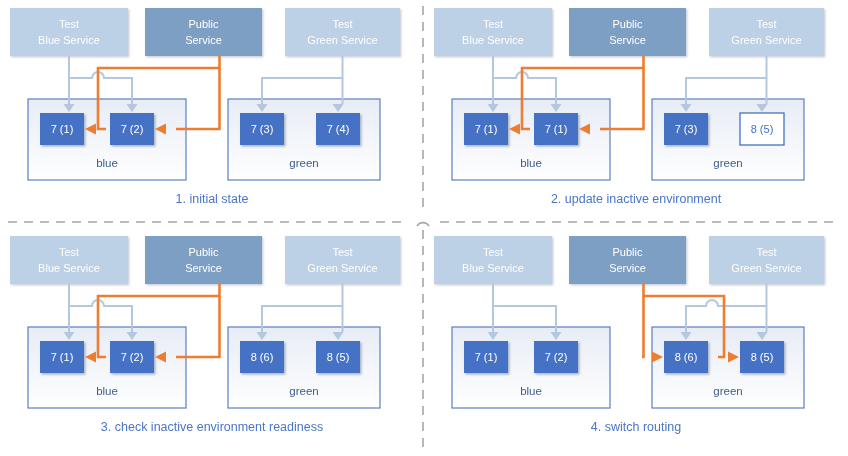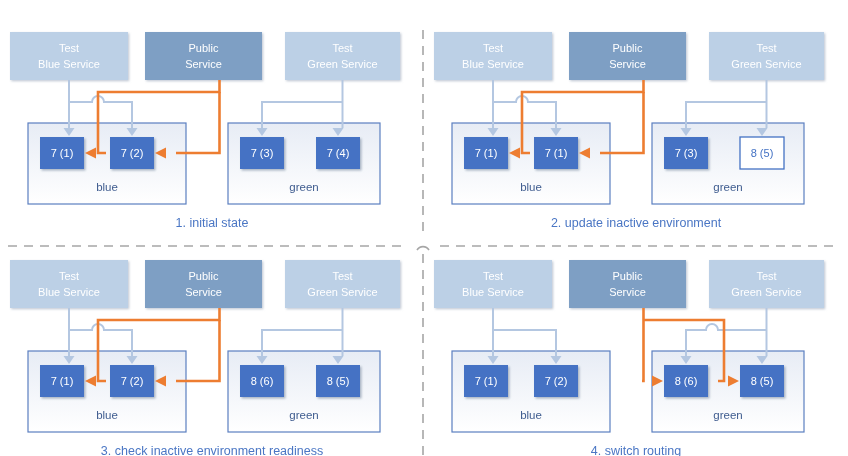--- a/index.html
+++ b/index.html
@@ -1,18 +1,18 @@
 <!DOCTYPE html>
 <html><head>
 <meta charset="utf-8">
 <style>
   html,body{margin:0;padding:0;background:#ffffff;}
   body{width:848px;height:456px;overflow:hidden;
        font-family:"Liberation Sans","DejaVu Sans",sans-serif;}
-  #stage{position:relative;width:848px;height:358px;margin-top:24px;}
+  #stage{position:relative;width:848px;height:358px;}
   svg{display:block;}
   .svc-label{fill:#ffffff;font-size:11px;font-family:"Liberation Sans",sans-serif;}
   .pod-label{fill:#ffffff;font-size:11px;font-family:"Liberation Sans",sans-serif;}
   .pod-label-out{fill:#4472c4;font-size:11px;font-family:"Liberation Sans",sans-serif;}
   .env-label{fill:#3f5c8f;font-size:11.5px;font-family:"Liberation Sans",sans-serif;}
   .caption{fill:#4a76c4;font-size:12.5px;font-family:"Liberation Sans",sans-serif;}
 </style>
 </head>
 <body>
 

